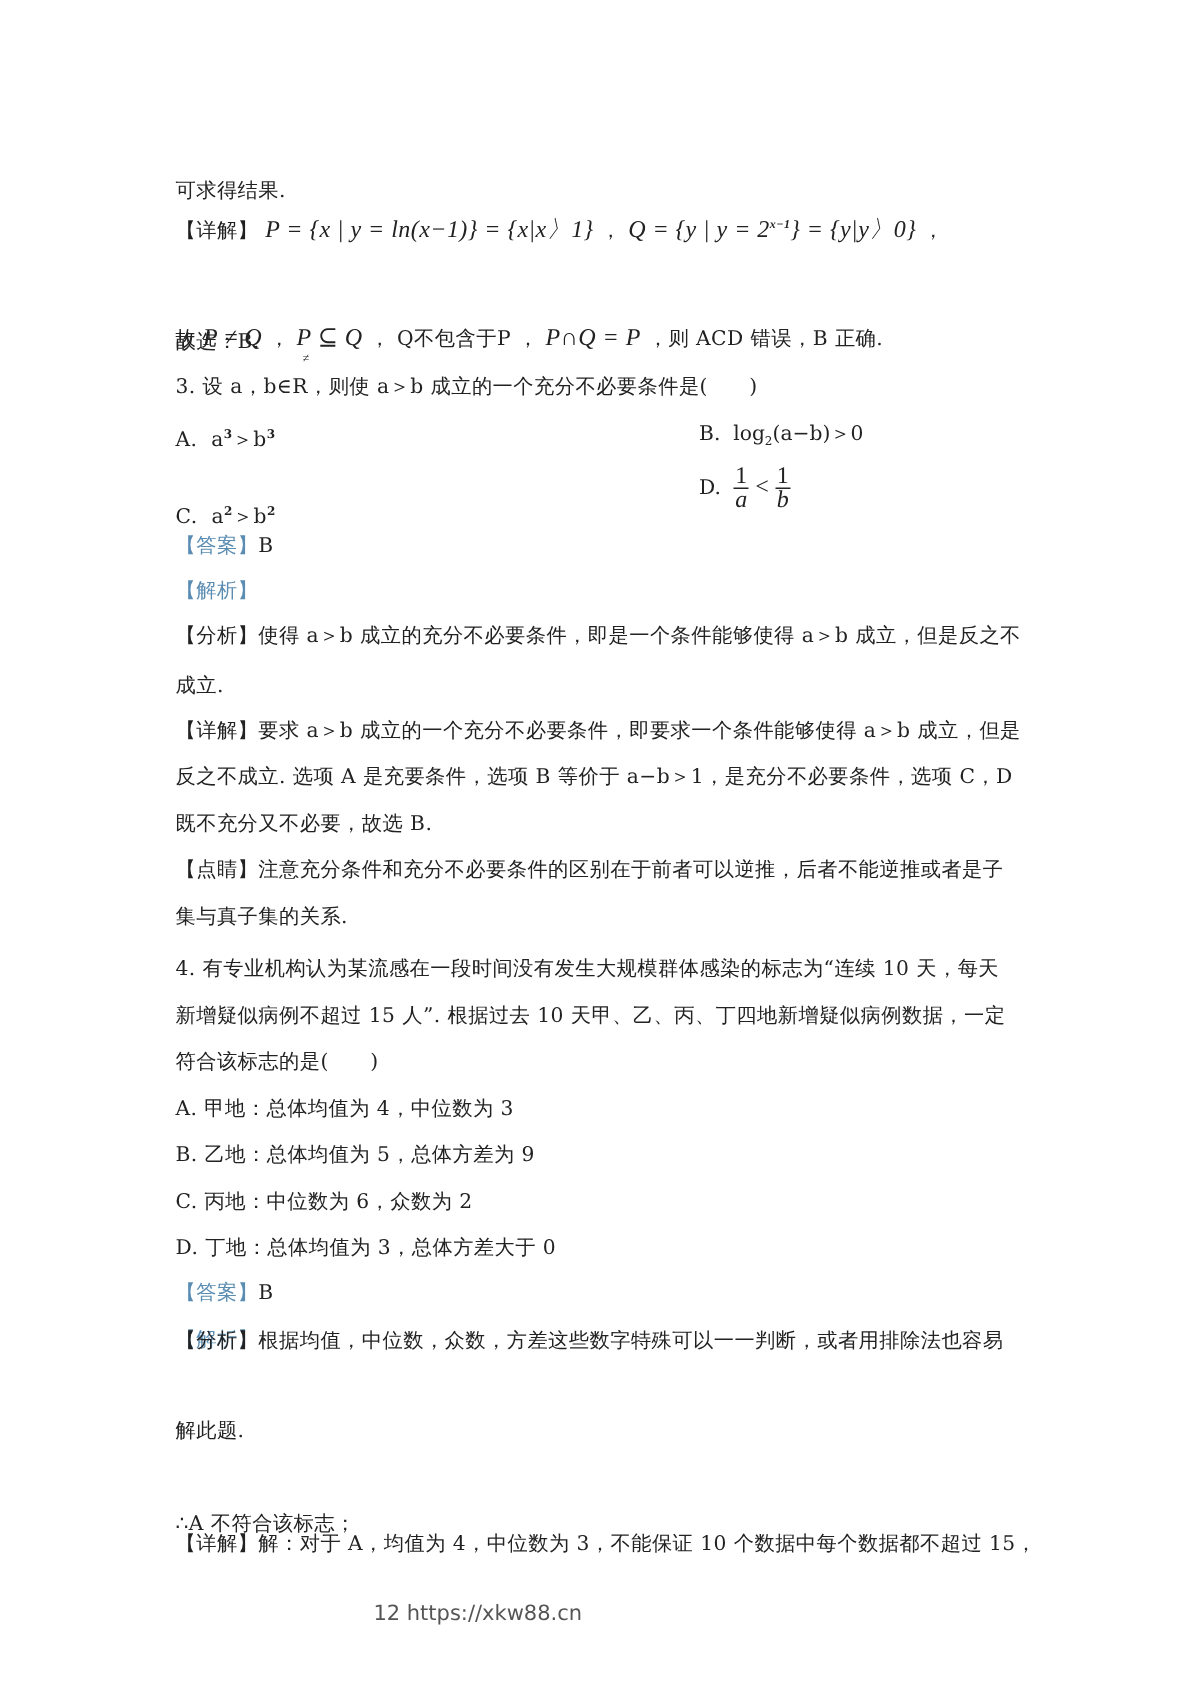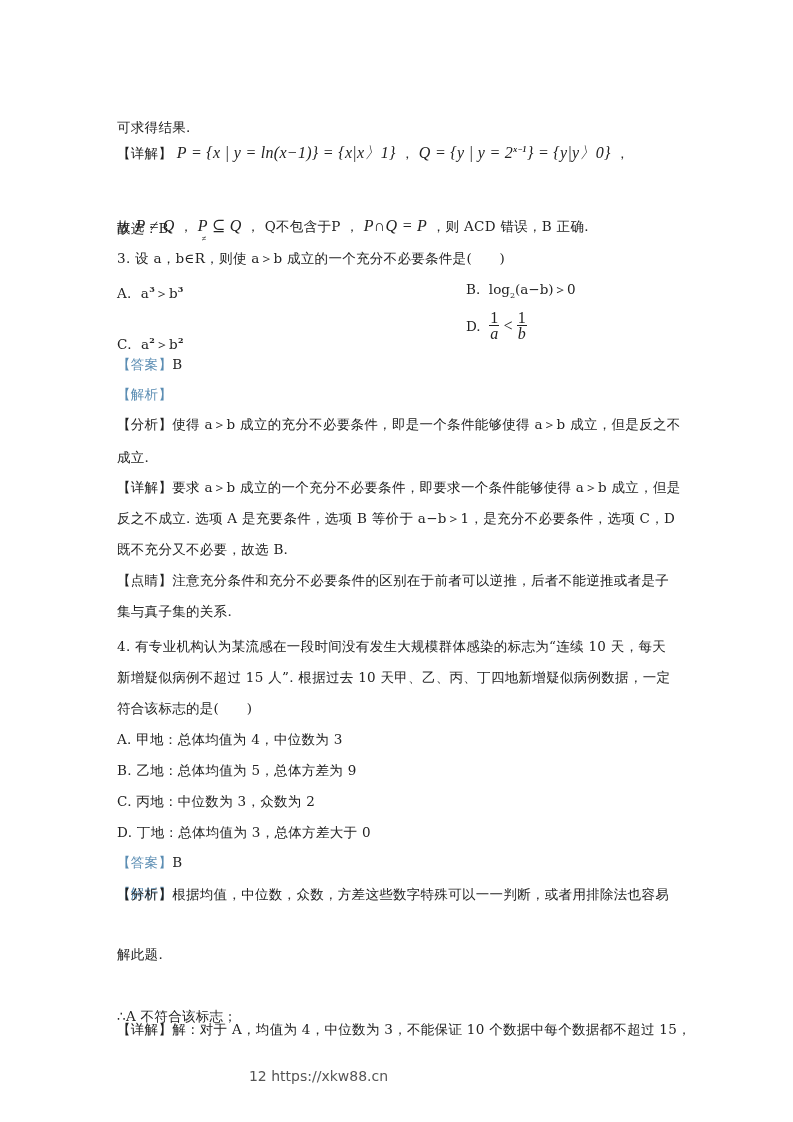--- a/index.html
+++ b/index.html
@@ -100,21 +100,21 @@
     <span>【点睛】</span><span>注意充分条件和充分不必要条件的区别在于前者可以逆推，后者不能逆推或者是子</span>
   </div>
   <div class="line" style="top:602px">集与真子集的关系.</div>
 
   <div class="line" style="top:637px">4. 有专业机构认为某流感在一段时间没有发生大规模群体感染的标志为“连续 10 天，每天</div>
   <div class="line" style="top:668px">新增疑似病例不超过 15 人”. 根据过去 10 天甲、乙、丙、丁四地新增疑似病例数据，一定</div>
   <div class="line" style="top:699px">符合该标志的是(　　)</div>
 
   <div class="line" style="top:730px">A. 甲地：总体均值为 4，中位数为 3</div>
   <div class="line" style="top:761px">B. 乙地：总体均值为 5，总体方差为 9</div>
-  <div class="line" style="top:792px">C. 丙地：中位数为 3，众数为 2</div>
+  <div class="line" style="top:792px">C. 丙地：中位数为 6，众数为 2</div>
   <div class="line" style="top:823px">D. 丁地：总体均值为 3，总体方差大于 0</div>
 
   <div class="line" style="top:853px">
     <span class="blue">【答案】</span><span>B</span>
   </div>
   <div class="line" style="top:884px">
     <span class="blue">【解析】</span>
   </div>
   <div class="line" style="top:885px">
     <span>【分析】</span><span>根据均值，中位数，众数，方差这些数字特殊可以一一判断，或者用排除法也容易</span>

